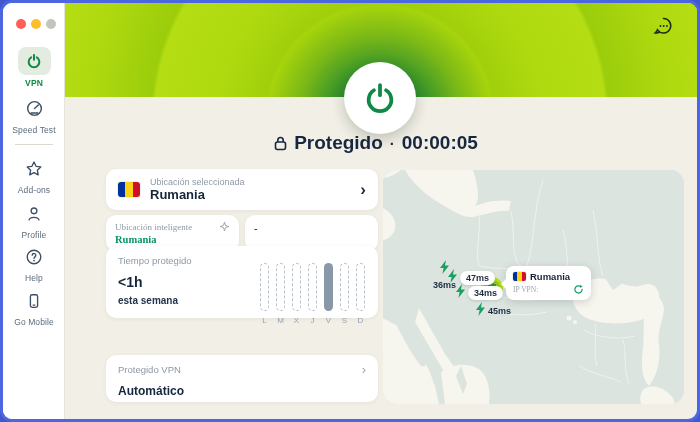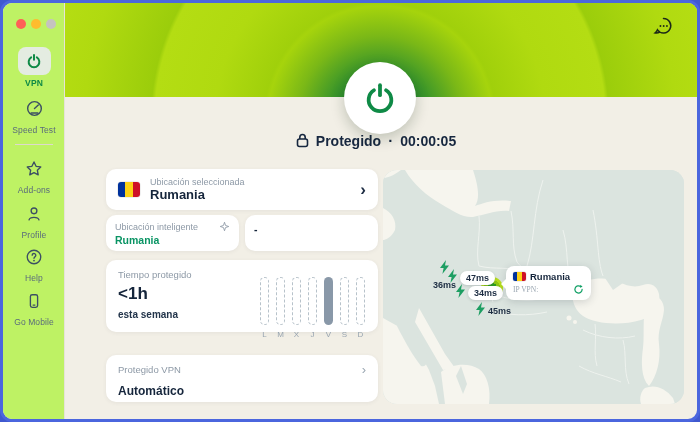--- a/index.html
+++ b/index.html
@@ -1,20 +1,20 @@
 <!DOCTYPE html>
 <html><head>
 <meta charset="utf-8">
 <style>
   * { margin:0; padding:0; box-sizing:border-box; }
   body { width:700px; height:422px; font-family:"Liberation Sans", sans-serif; background:#3f58cf; }
   .window { position:absolute; inset:0; border:3px solid #4b66de; border-radius:12px; overflow:hidden; background:#f2efe6; }
 
   
-  .sidebar { position:absolute; left:0; top:0; bottom:0; width:62px; background:#bef264; border-right:1px solid #e6e3d9; z-index:5; }
+  .sidebar { position:absolute; left:0; top:0; bottom:0; width:62px; background:#ffffff; border-right:1px solid #e6e3d9; z-index:5; }
   .traffic { position:absolute; top:16px; left:13px; display:flex; gap:5px; }
   .traffic i { width:10px; height:10px; border-radius:50%; display:block; }
   .side-item { position:absolute; left:0; width:62px; text-align:center; cursor:pointer; }
   .icon-wrap { display:inline-flex; align-items:center; justify-content:center; width:33px; height:26px; }
   .icon-wrap.active-box { background:#e4ece1; border-radius:8px; width:33px; height:28px; }
   .side-label { font-size:8.5px; color:#5a6b7c; margin-top:3px; letter-spacing:.1px; }
   .side-item.active .side-label { color:#0f8a46; font-weight:bold; }
   .side-divider { position:absolute; left:12px; width:38px; height:1px; background:#ddd9cd; }
 
   
@@ -27,45 +27,45 @@
         #a3d20a 359px, #b2dc11 450px, #aed90e 600px),
       #acd80c;
   }
   .chat-icon { position:absolute; top:13px; right:23px; width:21px; height:21px; cursor:pointer; }
 
   
   .power-btn { position:absolute; left:341px; top:59px; width:72px; height:72px; border-radius:50%;
     background:#ffffff; box-shadow:0 5px 14px rgba(20,40,20,.22); z-index:6;
     display:flex; align-items:center; justify-content:center; cursor:pointer; }
   .status { position:absolute; left:62px; right:10px; top:129px; display:flex; align-items:center; justify-content:center; gap:7px; z-index:4; }
-  .status .txt { font-size:14px; font-weight:bold; color:#17273f; }
+  .status .txt { font-size:19px; font-weight:bold; color:#17273f; }
   .status .dot { font-size:15px; font-weight:bold; color:#17273f; }
 
   
   .card { position:absolute; background:#ffffff; border-radius:10px; box-shadow:0 1px 4px rgba(50,60,70,.07); }
   .lbl { font-size:9px; color:#8d99a6; }
   .val-dark { color:#15253b; font-weight:bold; }
 
   .card-selected { left:103px; top:166px; width:272px; height:41px; padding:6px 12px; display:flex; align-items:center; gap:10px; cursor:pointer; }
   .flag { display:flex; overflow:hidden; border-radius:3px; box-shadow:0 0 0 .5px rgba(0,0,0,.12); }
   .flag i { flex:1; }
   .flag-lg { width:22px; height:15px; }
   .flag-sm { width:13px; height:9px; border-radius:2px; }
   .sel-text .lbl { font-size:9px; }
   .sel-text .val { font-size:13px; }
   .chev-dark { margin-left:auto; font-size:17px; font-weight:bold; color:#1e2d44; line-height:1; }
   .chev-gray { font-size:13px; color:#9aa7b2; line-height:1; }
 
-  .card-mini { top:212px; width:133px; height:36px; padding:6px 9px; cursor:pointer; }
+  .card-mini { top:212px; width:133px; height:36px; padding:6px 9px; cursor:pointer;font-family:Liberation Serif, serif; }
   .card-mini .row1 { display:flex; align-items:center; justify-content:space-between; }
   .card-mini .val { font-size:10.5px; font-weight:bold; margin-top:2px; }
   .val-teal { color:#0a9464; }
 
-  .card-time { left:103px; top:257px; width:272px; height:72px; padding:9px 12px; }
-  .time-big { position:absolute; left:12px; bottom:28px; font-size:17px; font-weight:800; color:#15253b; }
+  .card-time { left:103px; top:243px; width:272px; height:72px; padding:9px 12px; }
+  .time-big { position:absolute; left:12px; bottom:28px; font-size:14px; font-weight:800; color:#15253b; }
   .time-sub { position:absolute; left:12px; bottom:12px; font-size:10px; font-weight:bold; color:#22344a; }
   .chart { position:absolute; right:13px; top:17px; display:flex; gap:7px; }
   .chart .col { display:flex; flex-direction:column; align-items:center; }
   .chart .bar { width:9px; height:48px; border-radius:5px; border:1px dashed #b7c2ca; }
   .chart .bar.filled { border:none; background:#8998a8; }
   .chart .day { margin-top:5px; font-size:8px; color:#97a4b0; }
 
   .card-protocol { left:103px; top:352px; width:272px; height:47px; padding:8px 12px; cursor:pointer; }
   .card-protocol .row1 { display:flex; align-items:center; justify-content:space-between; }
   .card-protocol .val { font-size:12px; margin-top:8px; }

